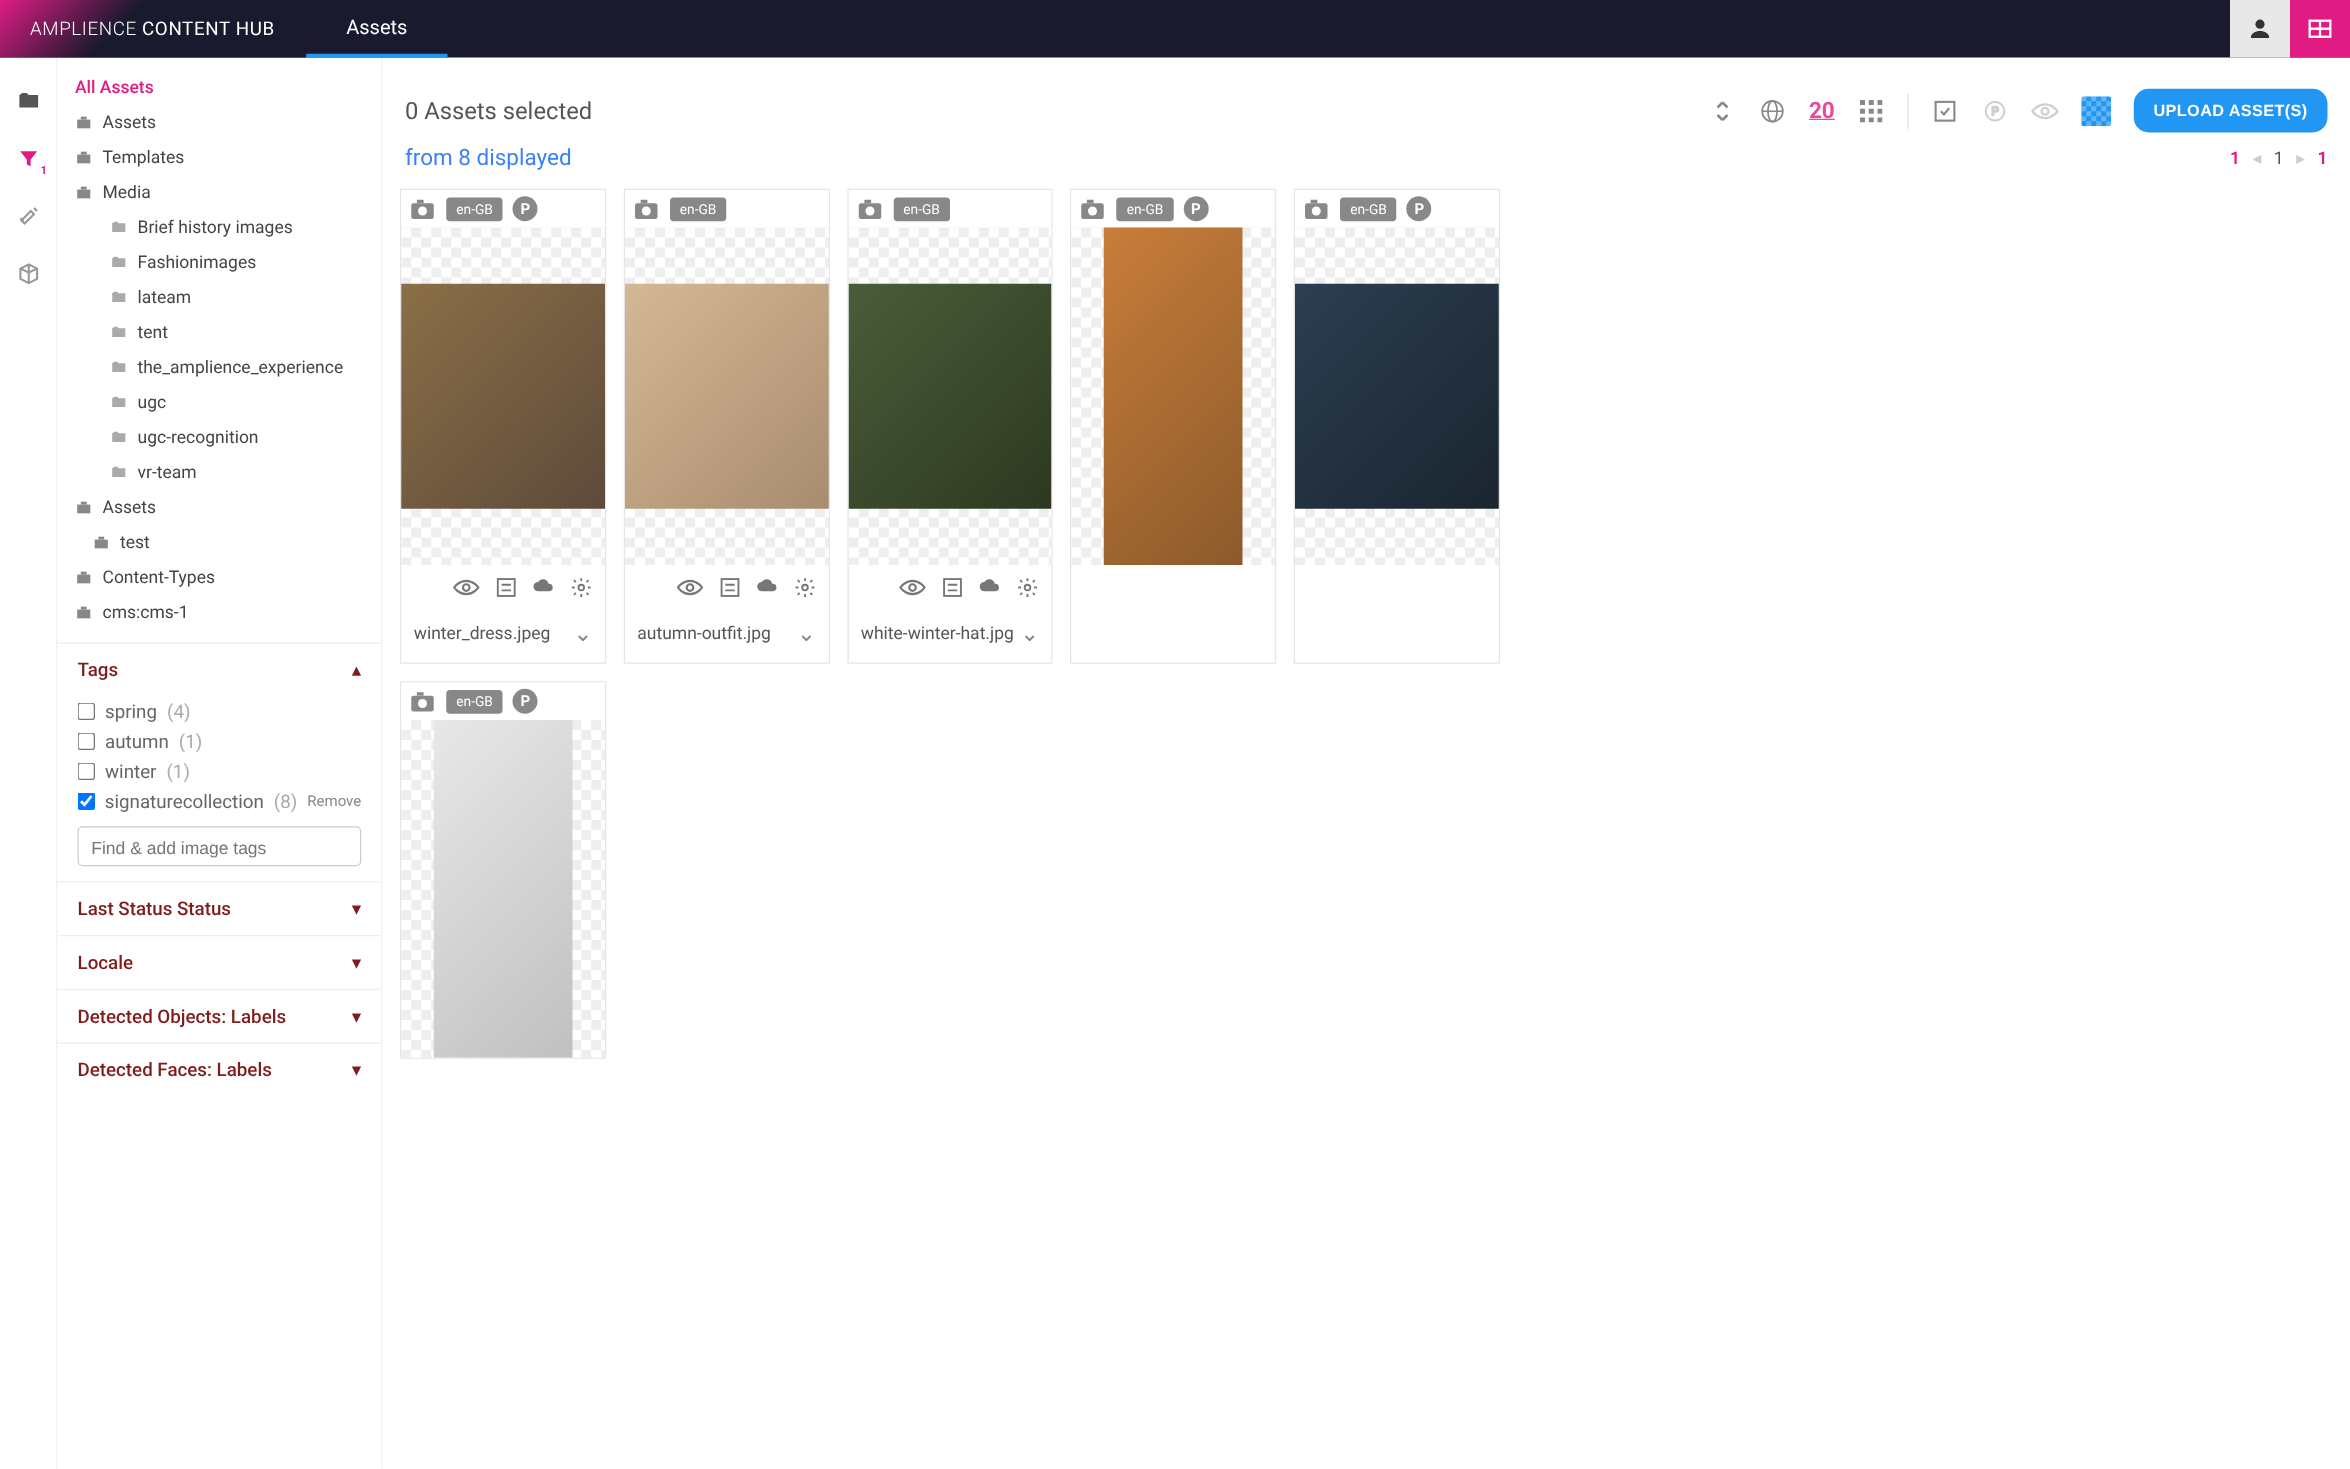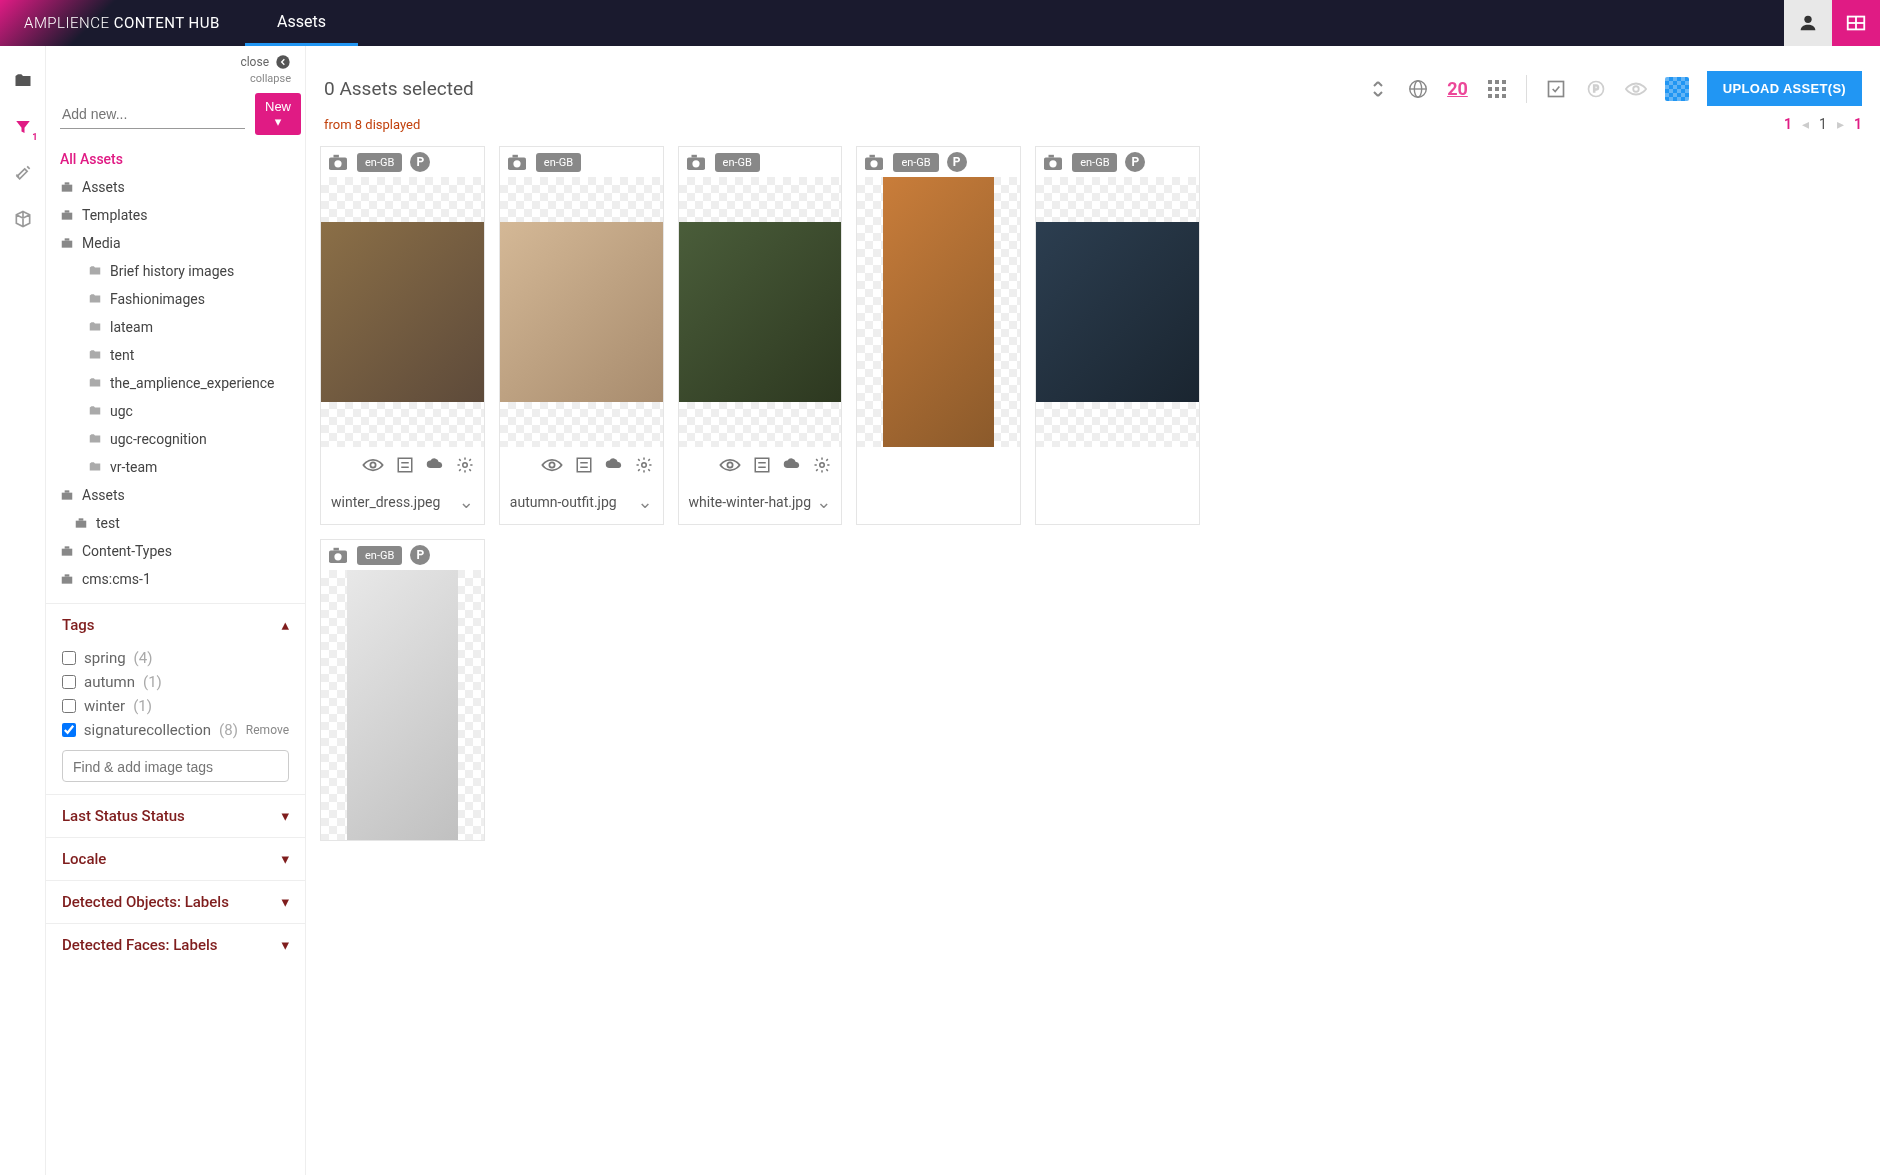--- a/index.html
+++ b/index.html
@@ -47,24 +47,24 @@
 .tag-search input { border: none; outline: none; flex: 1; font-size: 14px; }
 
 .content { flex: 1; background: #fff; overflow-y: auto; padding: 0 14px 20px; }
 .content-head { display: flex; align-items: center; padding: 25px 4px 4px; gap: 16px; }
 .sel-text { font-size: 19px; color: #555; font-weight: 400; }
 .toolbar { margin-left: auto; display: flex; align-items: center; gap: 18px; }
 .tb-icon { width: 22px; height: 22px; display: flex; align-items: center; justify-content: center; cursor: pointer; color: #666; }
 .tb-divider { width: 1px; height: 28px; background: #ddd; }
 .tb-count { font-size: 18px; text-decoration: underline; color: #ec4899; font-weight: bold; }
 .checker-btn { width: 24px; height: 24px; background: repeating-conic-gradient(#2196f3 0 25%, #64b5f6 0 50%) 0 0/8px 8px; border-radius: 2px; }
-.upload-btn { background: #2196f3; color: #fff; border: none; padding: 10px 16px; border-radius: 0; font-size: 13px; font-weight: 600; cursor: pointer; letter-spacing: 0.3px; }
+.upload-btn { background: #2196f3; color: #fff; border: none; padding: 10px 16px; border-radius: 12px; font-size: 13px; font-weight: 600; cursor: pointer; letter-spacing: 0.3px; }
 
 .subhead { display: flex; align-items: center; padding: 6px 4px 14px; }
-.displayed-text { font-size: 13px; color: #c2410c; text-align: center; }
+.displayed-text { font-size: 18px; color: #3b82f6; text-align: center; }
 .pager { margin-left: auto; display: flex; align-items: center; gap: 10px; font-size: 14px; }
 .pager .pg { color: #e01b84; font-weight: 600; }
 .pager .pg-mid { color: #555; }
 .pager .pg-arrow { color: #ccc; }
 
 .grid { display: grid; grid-template-columns: repeat(5, 1fr); gap: 14px; max-width: 880px; }
 .card { border: 1px solid #e5e5e5; background: #fff; }
 .card-top { height: 30px; background: #fff; display: flex; align-items: center; gap: 8px; padding: 0 6px; }
 .locale-badge { background: #888; color: #fff; font-size: 11px; padding: 3px 8px; border-radius: 3px; }
 .p-badge { width: 20px; height: 20px; border-radius: 50%; background: #888; color: #fff; display: flex; align-items: center; justify-content: center; font-size: 12px; font-weight: bold; }
@@ -124,34 +124,20 @@
         </svg>
     </div>
     <div class="rail-icon">
       <svg width="20" height="20" viewBox="0 0 24 24" fill="none" stroke="#999" stroke-width="2">
           <path d="M12 3l8 4v10l-8 4-8-4V7z M12 3v18 M4 7l8 4 8-4"></path>
         </svg>
     </div>
   </div>
 
   <div class="sidebar">
-    <div class="sb-top">
-      <div class="close-row">
-        <span>close</span>
-        <svg width="16" height="16" viewBox="0 0 24 24">
-            <circle cx="12" cy="12" r="10" fill="#555"></circle>
-            <path d="M14 8l-4 4 4 4" stroke="#fff" stroke-width="2" fill="none"></path>
-          </svg>
-      </div>
-      <div class="collapse-row">collapse</div>
-      <div class="addnew-row">
-        <input class="addnew-input" placeholder="Add new..." style="">
-        <button class="new-btn">New ▾</button>
-      </div>
-    </div>
 
     <div class="nav-list">
       <div class="nav-item active">All Assets</div>
       <div class="nav-item">
           <svg width="14" height="14" viewBox="0 0 24 24" fill="#888">
             <rect x="3" y="8" width="18" height="12"></rect>
             <rect x="8" y="4" width="8" height="4"></rect>
           </svg>
           <span>Assets</span>
         </div>

